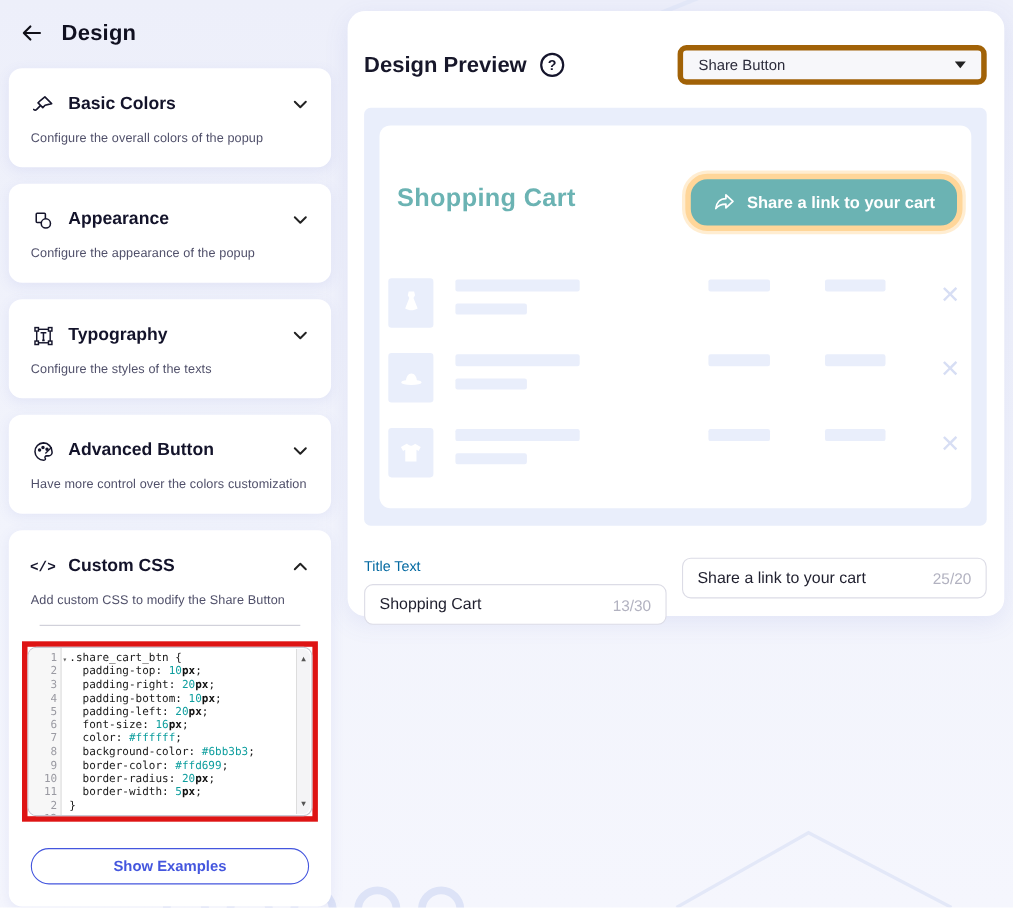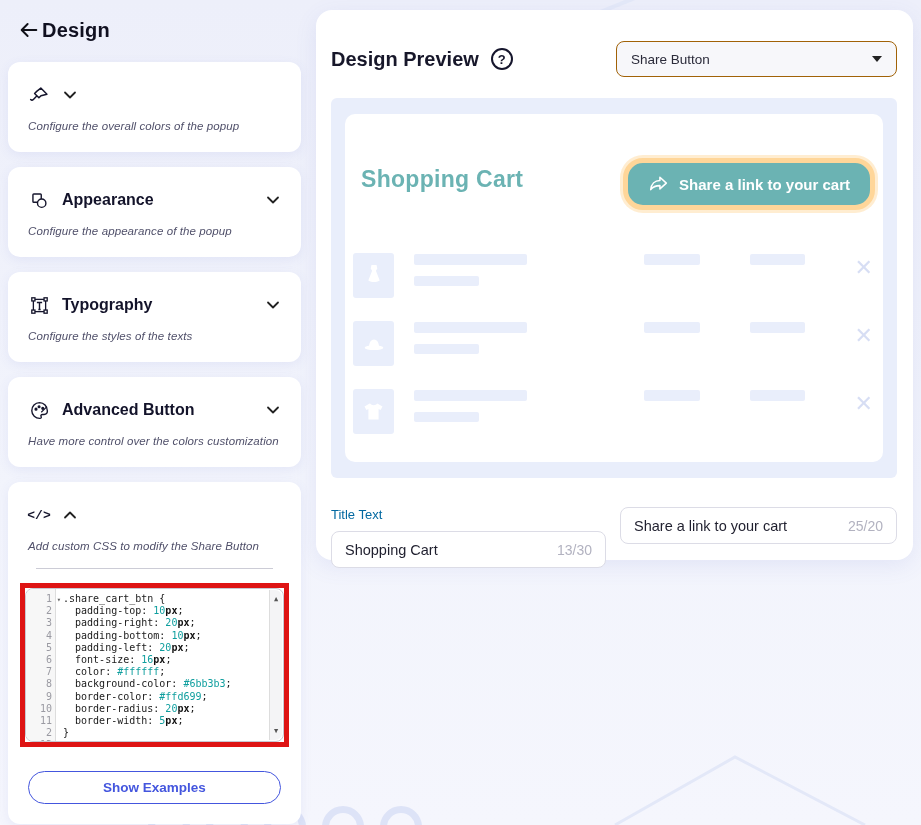--- a/index.html
+++ b/index.html
@@ -9,32 +9,32 @@
     background:linear-gradient(180deg,#edeffa 0%,#f2f4fc 60%,#f5f6fd 100%);
     position:relative; overflow:hidden; color:#15152b;
   }
   .decor { position:absolute; z-index:0; }
   .decor-circles { left:148px; top:806px; display:flex; gap:16px; }
   .decor-circles div { width:42px; height:42px; border:7px solid #dde3f7; border-radius:50%; }
   .decor-line-top { left:575px; top:-4px; width:120px; height:4px; background:#e4e9f8; transform:rotate(-22deg); }
 
   
   .sidebar { position:absolute; left:8px; top:0; width:293px; z-index:2; }
-  .sb-header { display:flex; align-items:center; gap:0; margin:18px 0 20px 10px; }
+  .sb-header { display:flex; align-items:center; gap:14px; margin:18px 0 20px 10px; }
   .back-btn { background:none; border:none; cursor:pointer; width:24px; height:24px; display:flex; align-items:center; }
   .sb-title { font-size:20px; font-weight:bold; color:#101020; letter-spacing:.2px; }
   .card {
     background:#fff; border-radius:12px; padding:22px 20px 20px 20px;
     box-shadow:0 3px 12px rgba(90,100,200,.09); margin-bottom:15px; position:relative;
   }
   .card-head { display:flex; align-items:center; gap:12px; cursor:pointer; }
   .card-head .sec-icon { width:22px; height:22px; flex:0 0 22px; display:flex; align-items:center; justify-content:center; }
   .card-title { font-size:16px; font-weight:bold; color:#13132a; flex:1; }
   .chev { width:16px; height:16px; }
-  .card-desc { font-size:11.5px; color:#50506a; margin-top:14px; letter-spacing:.1px;font-style:italic; }
+  .card-desc { font-size:11.5px; color:#50506a; margin-top:14px; letter-spacing:.1px; }
   .code-glyph { font-family:"Liberation Mono", monospace; font-weight:bold; font-size:13px; color:#15152c; }
 
   .divider { height:1px; background:#ccccd6; margin:16px 8px 14px 8px; }
 
   
   .red-box { margin:0 -8px; border:5px solid #de1414; }
   .editor {
     position:relative; height:154px; background:#fff; border:1px solid #c8c8d2;
     border-radius:8px; overflow:hidden; display:flex;
     font-family:"DejaVu Sans Mono", monospace; font-size:10px; line-height:12.2px;
@@ -58,21 +58,21 @@
   
   .main-panel {
     position:absolute; left:316px; top:10px; width:597px; height:550px; z-index:1;
     background:#fff; border-radius:16px; box-shadow:0 6px 22px rgba(90,100,200,.10);
   }
   .main-head { position:absolute; left:15px; right:16px; top:31px; display:flex; align-items:center; }
   .main-title { font-size:20px; font-weight:bold; color:#17172a; }
   .help-icon { width:22px; height:22px; border:2px solid #15152c; border-radius:50%; margin-left:12px;
     display:flex; align-items:center; justify-content:center; font-size:13px; font-weight:bold; cursor:pointer; }
   .dropdown {
-    margin-left:auto; width:281px; height:36px; background:#f7f7fa; border:1px solid #a16207; border-radius:8px;
+    margin-left:auto; width:281px; height:36px; background:#f7f7fa; border:5px solid #a16207; border-radius:8px;
     display:flex; align-items:center; padding:0 14px; cursor:pointer;
   }
   .dropdown .dd-value { font-size:13.5px; color:#2b2b3a; }
   .dd-caret { margin-left:auto; width:0; height:0; border-left:5px solid transparent; border-right:5px solid transparent; border-top:6px solid #222; }
 
   .preview-area { position:absolute; left:15px; right:16px; top:88px; height:380px; background:#e9eefb; border-radius:6px; }
   .popup-card { position:absolute; left:14px; right:14px; top:16px; height:348px; background:#fff; border-radius:10px; }
   .popup-title { position:absolute; left:16px; top:52px; font-size:23px; font-weight:bold; color:#6bb3b3; letter-spacing:.3px; }
   .share-btn {
     position:absolute; right:8px; top:44px; display:flex; align-items:center; gap:9px;
@@ -127,20 +127,21 @@
   </div>
 
   <div class="card">
     <div class="card-head">
       <span class="sec-icon">
         <svg width="21" height="21" viewBox="0 0 24 24" fill="none" stroke="#15152c" stroke-width="1.7" stroke-linejoin="round" stroke-linecap="round">
             <path d="M13.5 3.5l7 7-6.8 1.7-2.4 2.4-4.9-4.9 2.4-2.4z"></path>
             <path d="M8.6 12.9L5 16.5c-.9.9-2.3.9-3.1.1"></path>
           </svg>
       </span>
+      <span class="card-title">Basic Colors</span>
       <svg class="chev" viewBox="0 0 16 16">
           <path d="M3 5.5l5 5 5-5" fill="none" stroke="#222" stroke-width="1.8" stroke-linecap="round" stroke-linejoin="round"></path>
         </svg>
     </div>
     <div class="card-desc">Configure the overall colors of the popup</div>
   </div>
 
   <div class="card">
     <div class="card-head">
       <span class="sec-icon">
@@ -194,20 +195,21 @@
         </svg>
     </div>
     <div class="card-desc">Have more control over the colors customization</div>
   </div>
 
   <div class="card">
     <div class="card-head">
       <span class="sec-icon">
           <span class="code-glyph">&lt;/&gt;</span>
         </span>
+      <span class="card-title">Custom CSS</span>
       <svg class="chev" viewBox="0 0 16 16">
           <path d="M3 10.5l5-5 5 5" fill="none" stroke="#222" stroke-width="1.8" stroke-linecap="round" stroke-linejoin="round"></path>
         </svg>
     </div>
     <div class="card-desc">Add custom CSS to modify the Share Button</div>
     <div class="divider"></div>
 
     <div class="red-box">
       <div class="editor">
         <div class="gutter" id="gutter">

